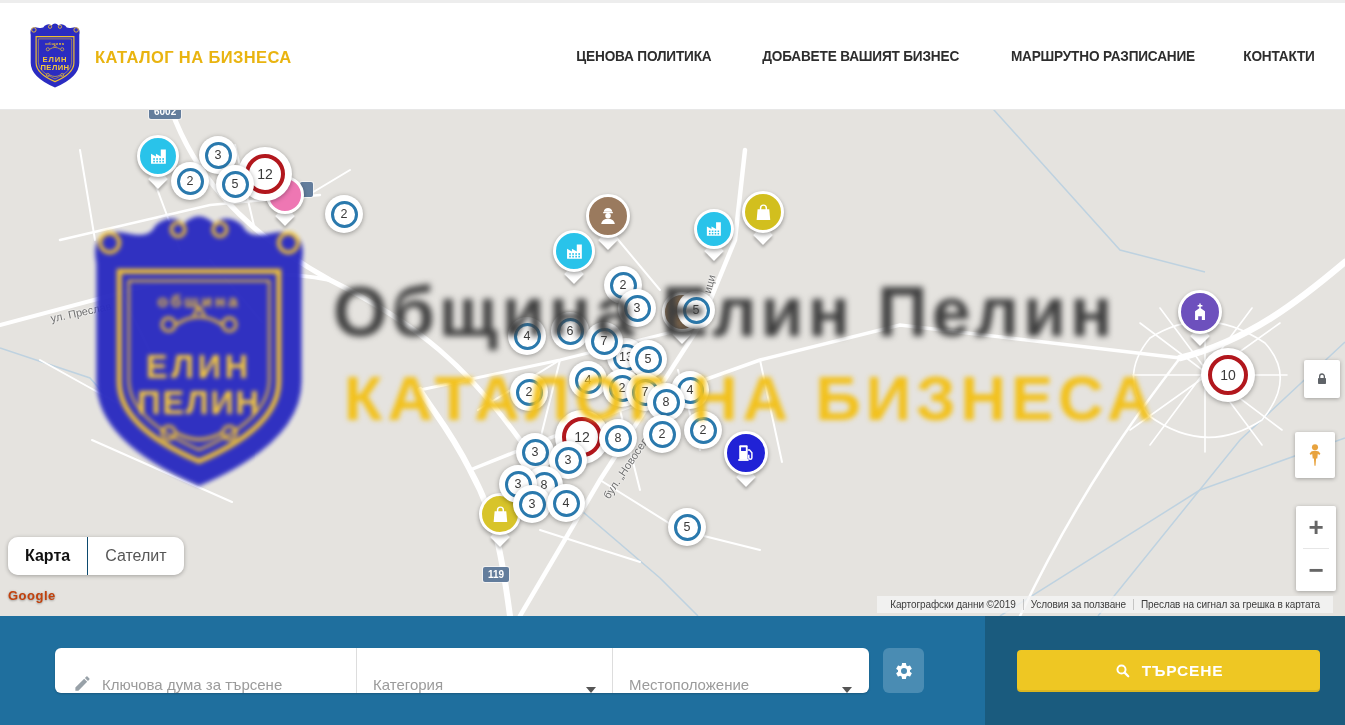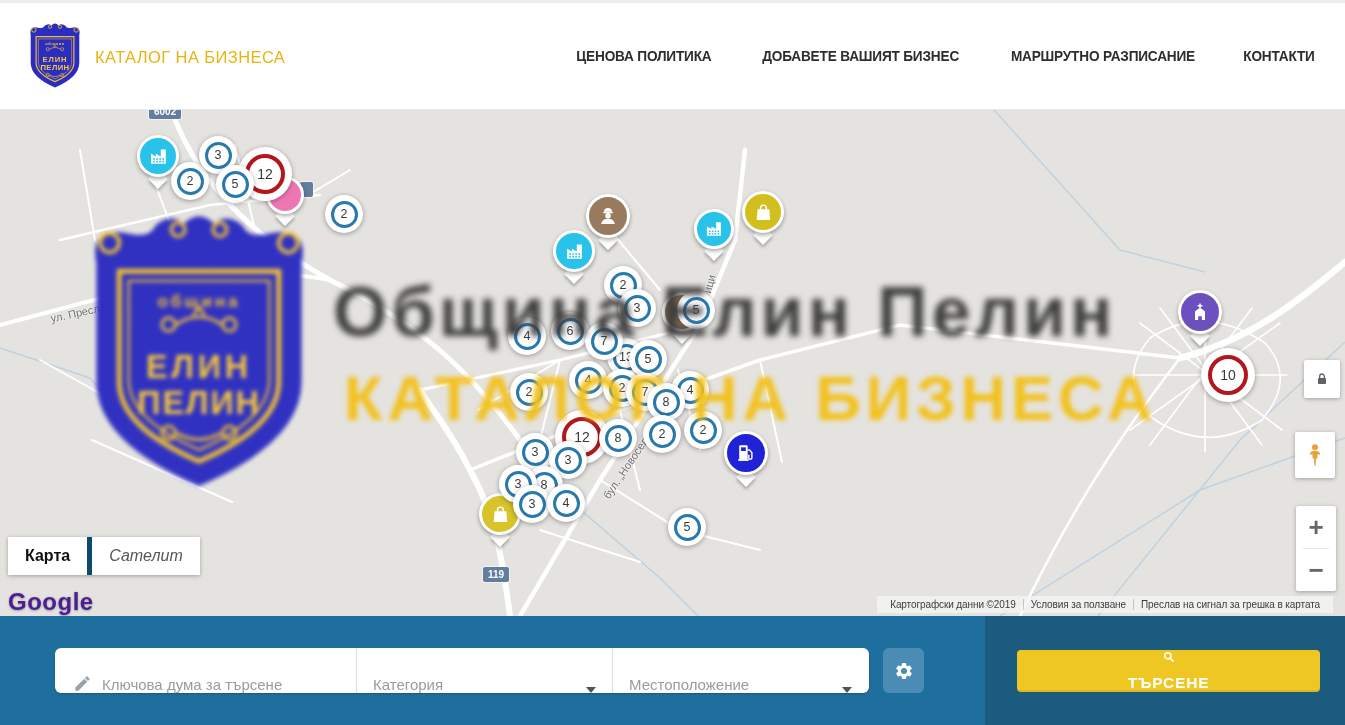--- a/index.html
+++ b/index.html
@@ -5,21 +5,21 @@
   * { margin:0; padding:0; box-sizing:border-box; }
   html,body { width:1345px; height:725px; font-family:"Liberation Sans",sans-serif; background:#fff; overflow:hidden; }
 
   
   .header { height:110px; background:#fff; border-top:3px solid #ededed; border-bottom:1px solid #e7e7e7;
             display:flex; align-items:center; padding:0 28px; }
   .logo-group { display:flex; align-items:center; cursor:pointer; }
   .logo-crest { width:54px; height:66px; }
   .logo-text { margin-left:13px; }
   .logo-title { font-size:20px; font-weight:700; color:#3f3f3f; letter-spacing:.2px; }
-  .logo-subtitle { font-size:16.5px; font-weight:400; color:#e9b410; letter-spacing:.4px; margin-top:2px; }
+  .logo-subtitle { font-size:16.5px; font-weight:700; color:#e9b410; letter-spacing:.4px; margin-top:2px; }
   .nav { margin-left:auto; display:flex; gap:40px; }
   .nav a { text-decoration:none; font-size:14.5px; font-weight:700; color:#2d2d2d; letter-spacing:-.2px;
            transform:scale(.94,1.06); cursor:pointer; white-space:nowrap; }
 
   
   .map { position:relative; width:1345px; height:506px; background:#e5e3df; overflow:hidden; }
   .map svg.roads { position:absolute; left:0; top:0; }
 
   .road-badge { position:absolute; background:#637d9c; color:#fff; font-size:10px; font-weight:700;
                 padding:2px 5px; border-radius:2px; min-width:13px; min-height:15px; text-align:center;
@@ -49,27 +49,27 @@
   
   .watermark { position:absolute; inset:0; pointer-events:none; z-index:6; }
   .wm-crest { position:absolute; left:85px; top:103px; width:228px; height:280px; filter:blur(2.2px); opacity:.97; }
   .wm-title { position:absolute; left:333px; top:162px; font-size:70px; font-weight:700; color:#3e3e3e;
               letter-spacing:4px; filter:blur(3.4px); white-space:nowrap; }
   .wm-subtitle { position:absolute; left:344px; top:252px; font-size:63px; font-weight:800; color:#f2c11c;
                  letter-spacing:5px; filter:blur(2.8px); white-space:nowrap; }
 
   
   .map-type { position:absolute; left:8px; top:427px; display:flex; z-index:8;
-              box-shadow:0 1px 4px rgba(0,0,0,.3); border-radius:0; overflow:hidden;align-items:flex-end; }
+              box-shadow:0 1px 4px rgba(0,0,0,.3); border-radius:10px; overflow:hidden;align-items:flex-end; }
   .map-type-btn { background:#fff; height:38px; padding:0 17px; display:flex; align-items:center;
                   font-size:16px; color:#565656; cursor:pointer; }
   .map-type-btn.active { font-weight:700; color:#111; }
-  .map-type-btn + .map-type-btn { border-left:5px solid #0c4a6e;font-style:italic; }
-
-  .google-logo { position:absolute; left:8px; top:478px; z-index:8; color:#4c1d95; font-size:24px; font-weight:700;
+  .map-type-btn + .map-type-btn { border-left:1px solid #0c4a6e; }
+
+  .google-logo { position:absolute; left:8px; top:478px; z-index:8; color:#c2410c; font-size:13px; font-weight:700;
                  letter-spacing:.5px; text-shadow:0 1px 2px rgba(0,0,0,.25),0 0 3px rgba(0,0,0,.12); cursor:pointer; }
 
   .attribution { position:absolute; right:12px; top:486px; z-index:8; background:rgba(245,245,245,.78);
                  display:flex; align-items:center; padding:3px 6px; font-size:10px; color:#3c3c3c; letter-spacing:-.1px; }
   .attribution span { padding:0 7px; white-space:nowrap; }
   .attribution span + span { border-left:1px solid rgba(0,0,0,.18); cursor:pointer; }
 
   .ctl-btn { position:absolute; background:#fff; border-radius:2px; box-shadow:0 1px 4px rgba(0,0,0,.3);
              display:flex; align-items:center; justify-content:center; cursor:pointer; z-index:8; }
   .ctl-lock { left:1304px; top:250px; width:36px; height:38px; }
@@ -94,21 +94,21 @@
   .ig-keyword input::placeholder { color:#9b9b9b; }
   .ig-select { width:256px; border-left:1px solid #ddd; padding:0 16px; justify-content:space-between; cursor:pointer; }
   .ig-select .sel-text { font-size:15px; color:#9b9b9b; }
   .caret { width:0; height:0; border-left:5px solid transparent; border-right:5px solid transparent;
            border-top:6px solid #555; }
   .pencil { margin-right:10px; flex:none; }
   .gear-btn { position:absolute; left:883px; top:32px; width:41px; height:45px; background:#4a8cb3;
               border:none; border-radius:6px; display:flex; align-items:center; justify-content:center; cursor:pointer; }
   .search-btn { position:absolute; left:32px; top:34px; width:303px; height:42px; background:#eec723;
                 border:none; border-radius:4px; display:flex; align-items:center; justify-content:center;
-                gap:10px; cursor:pointer; box-shadow:inset 0 -2px 0 rgba(0,0,0,.08);flex-direction:column; }
+                gap:10px; cursor:pointer; box-shadow:inset 0 -2px 0 rgba(0,0,0,.08); }
   .search-btn span { color:#fff; font-size:15.5px; font-weight:700; letter-spacing:.8px;
                      font-family:"Liberation Sans",sans-serif; }
 
   .crest-svg text { font-family:"Liberation Sans",sans-serif; }
 </style>
 </head>
 <body>
 
 <div class="header">
   <div class="logo-group">

